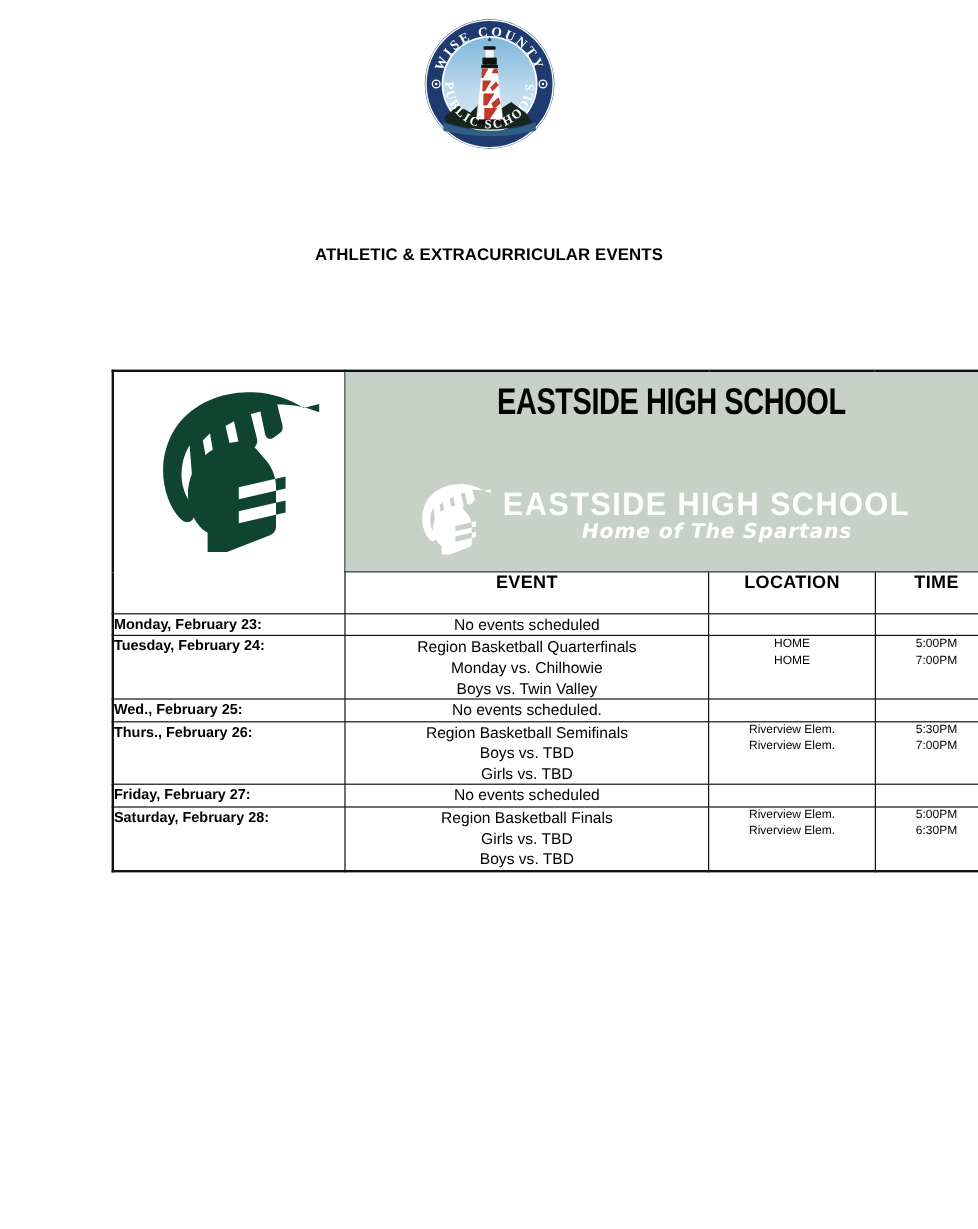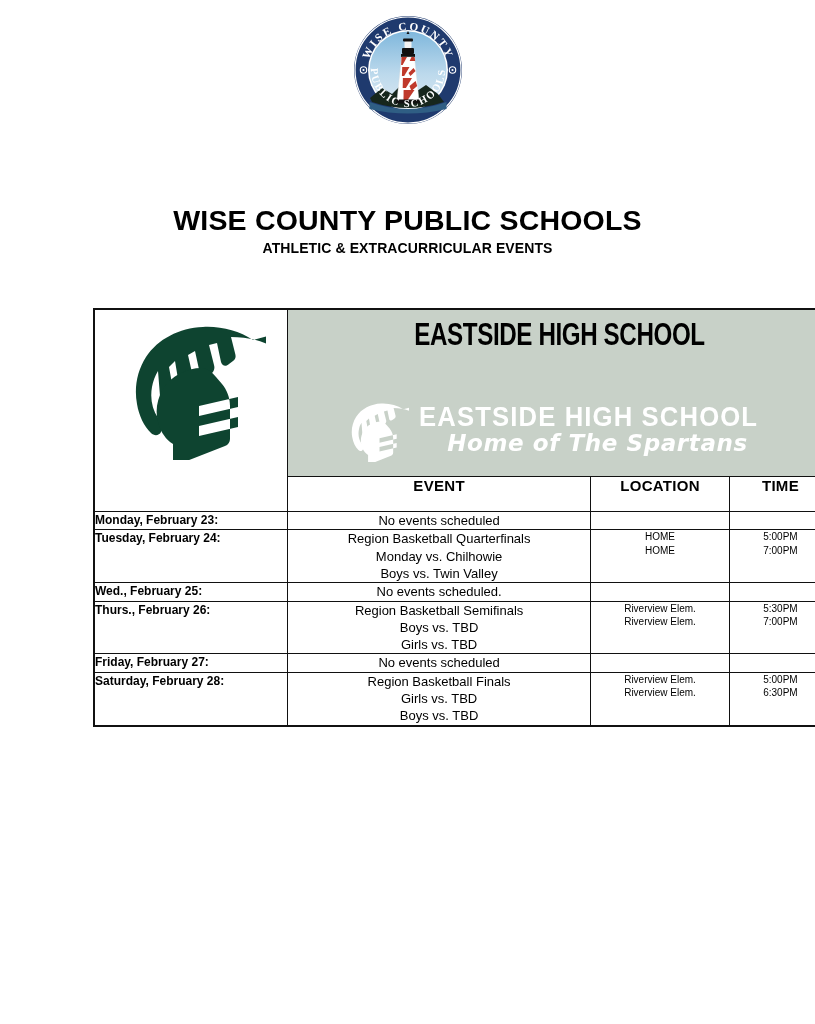--- a/index.html
+++ b/index.html
@@ -133,21 +133,21 @@
     font-weight: bold;
     font-size: 27px;
     letter-spacing: 1.2px;
     line-height: 1;
     transform: scaleX(0.95);
     transform-origin: left center;
     white-space: nowrap;
   }
   .banner-wordmark .bw-sub {
     color: #ffffff;
-    font-size: 23px;
+    font-size: 17px;
     font-style: italic;
     font-weight: bold;
     font-family: "DejaVu Sans", sans-serif;
     letter-spacing: 0.6px;
     text-align: center;
     margin-top: 1px;
     line-height: 1;
     white-space: nowrap;
   }
 
@@ -234,21 +234,20 @@
       </text>
       <circle cx="11.5" cy="56" r="3.2" fill="none" stroke="#ffffff" stroke-width="1.1"></circle>
       <circle cx="11.5" cy="56" r="1.1" fill="#ffffff"></circle>
       <circle cx="100.5" cy="56" r="3.2" fill="none" stroke="#ffffff" stroke-width="1.1"></circle>
       <circle cx="100.5" cy="56" r="1.1" fill="#ffffff"></circle>
     </svg>
   </div>
 </div>
 
 <div class="headings">
-  <div class="title-main">WISE COUNTY PUBLIC SCHOOLS</div>
   <div class="title-sub">ATHLETIC &amp; EXTRACURRICULAR EVENTS</div>
 </div>
 
 <div class="sheet">
   <table class="events">
     <colgroup>
       <col class="c-date">
         <col class="c-event">
         <col class="c-loc">
         <col class="c-time">

